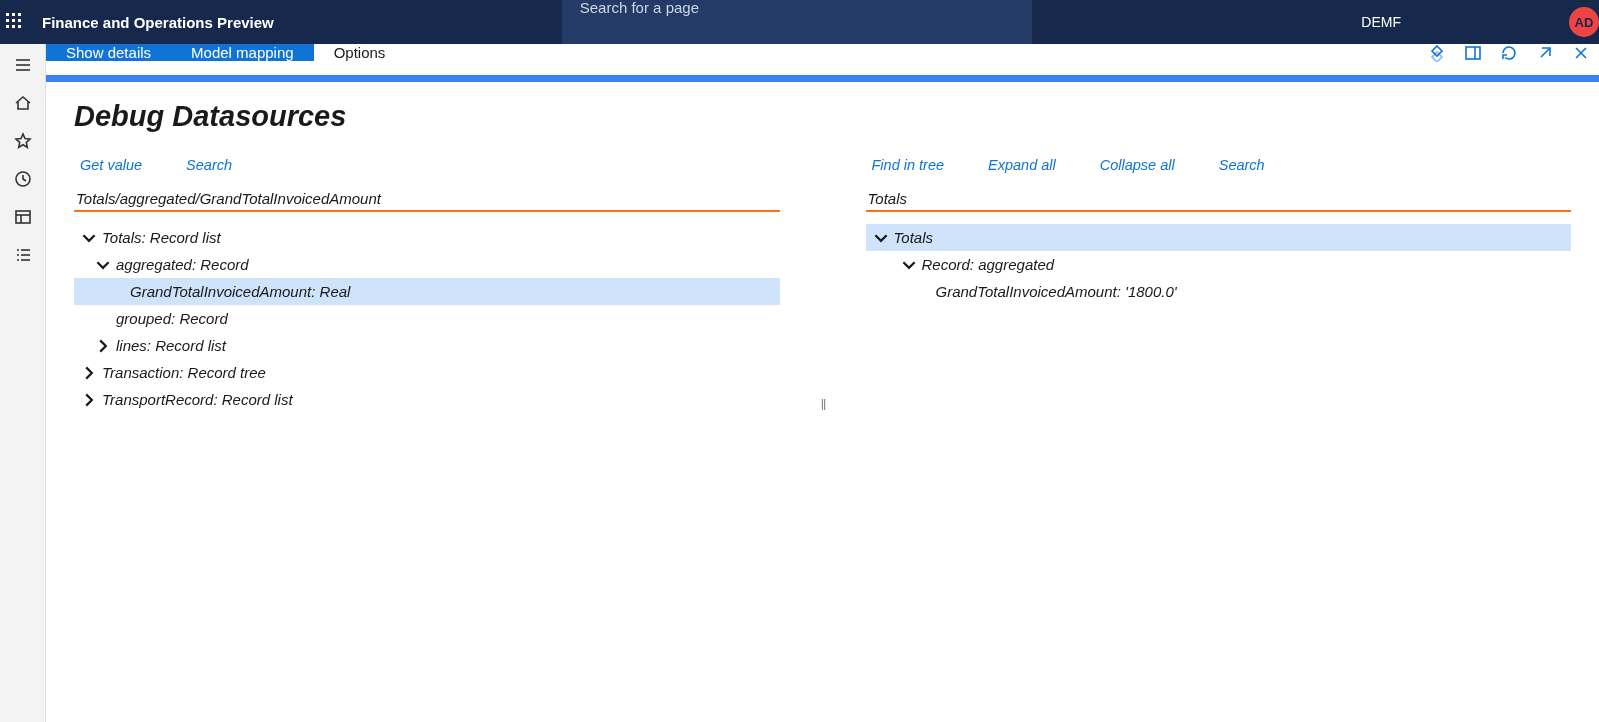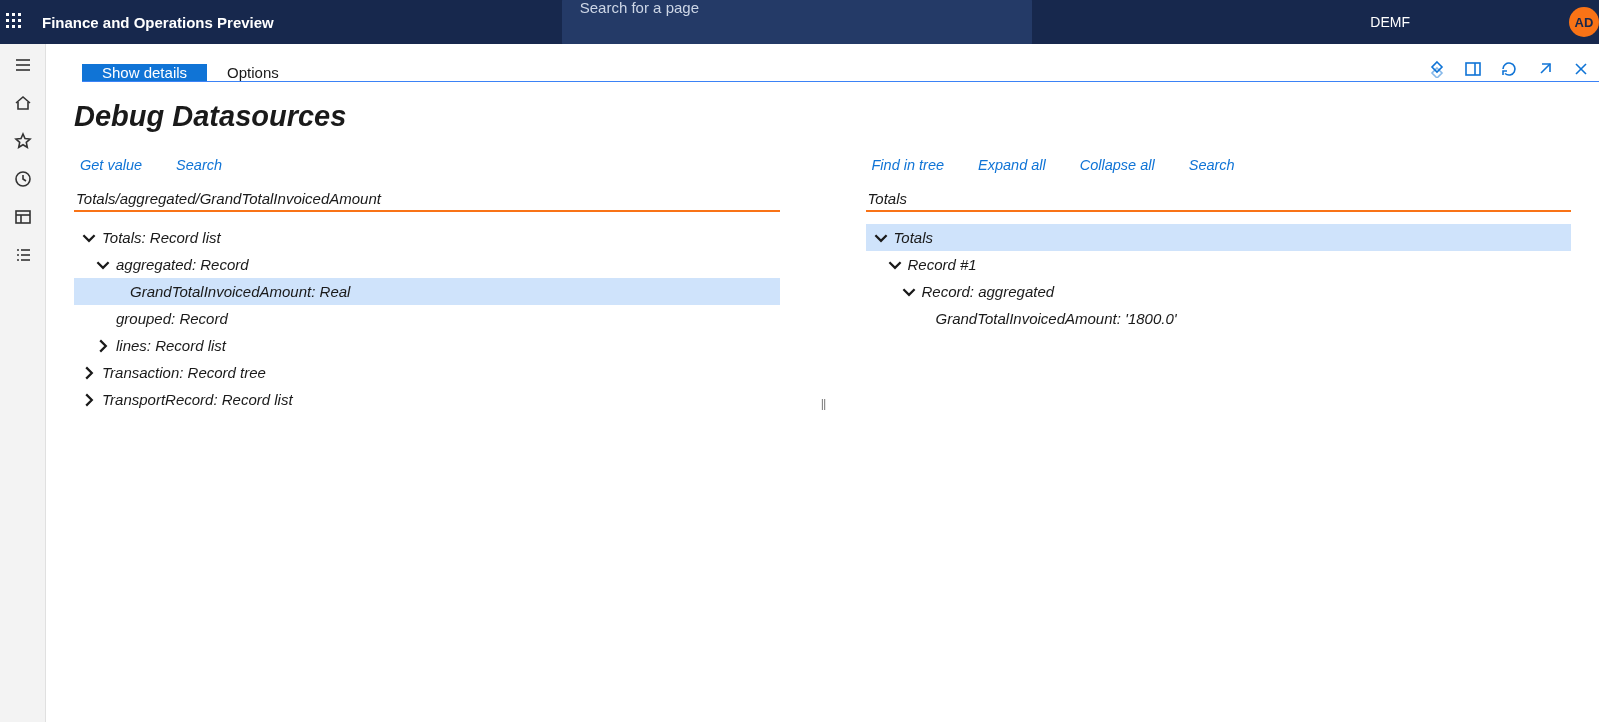--- a/index.html
+++ b/index.html
@@ -27,46 +27,45 @@
   font-size: 15px; flex: 1;
 }
 .topbar .searchbox input::placeholder { color: #cdd6e6; }
 .topbar .grow { flex: 1; }
 .topbar .company { font-size: 14px; margin-right: 6px; }
 .topbar .topicon {
   width: 32px; height: 32px; display: flex; align-items: center; justify-content: center;
   cursor: pointer;
 }
 .topbar .avatar {
-  width: 30px; height: 30px; border-radius: 50%; background: #f97316; color: #17284d;
+  width: 30px; height: 30px; border-radius: 50%; background: #ef4444; color: #17284d;
   display: flex; align-items: center; justify-content: center; font-weight: 600;
-  font-size: 13px; margin-left: 1px; cursor: pointer;
+  font-size: 13px; margin-left: 10px; cursor: pointer;
 }
 
 
 .row2 { display: flex; flex: 1; min-height: 0; }
 
 
 .leftrail {
   width: 46px; background: #f3f3f3; border-right: 1px solid #e0e0e0;
   display: flex; flex-direction: column; align-items: center; padding-top: 6px; gap: 6px;
   flex: 0 0 auto;
 }
 .leftrail .railbtn {
   width: 40px; height: 32px; display: flex; align-items: center; justify-content: center;
   cursor: pointer; color: #333;
 }
 .leftrail .railbtn svg { width: 18px; height: 18px; }
 
 .mainarea { flex: 1; display: flex; flex-direction: column; min-width: 0; background: #fff; }
 
 .cmdbar {
-  height: 38px; display: flex; align-items: flex-end; border-bottom: 1px solid #3b82f6;
+  height: 38px; display: flex; align-items: flex-start; border-bottom: 7px solid #3b82f6;
   background: #fff;
-  margin-left: 36px;
 }
 .cmdbar .tab {
   display: flex; align-items: center; padding: 0 20px; font-size: 15px; cursor: pointer;
   user-select: none;
 }
 .cmdbar .tab.blue { background: #1074d6; color: #fff; }
 .cmdbar .tab.plain { color: #1a1a1a; }
 .cmdbar .searchmini {
   display: flex; align-items: center; padding: 0 14px; color: #1074d6; cursor: pointer;
 }
@@ -78,21 +77,21 @@
 .cmdbar .cmdicon svg { width: 18px; height: 18px; }
 
 
 .page { padding: 18px 28px 28px 28px; flex: 1; overflow: auto; font-style: italic; }
 .pagetitle { font-size: 29px; font-weight: 600; margin-bottom: 24px; }
 
 .twopane { display: flex; gap: 40px; align-items: flex-start; }
 .pane { flex: 1; min-width: 0; }
 
 .pane-toolbar {
-  display: flex; align-items: center; gap: 28px; color: #1074d6;
+  display: flex; align-items: center; gap: 38px; color: #1074d6;
   font-size: 14.5px; margin-bottom: 14px; flex-wrap: wrap;
 }
 .pane-toolbar .tbitem { display: inline-flex; align-items: center; gap: 6px; cursor: pointer; }
 
 .pathbox {
   border-bottom: 2px solid #f97316; padding: 3px 2px; font-size: 15px;
   margin-bottom: 8px; color: #1a1a1a;
 }
 
 .tree { font-size: 15px; margin-top: 12px; }
@@ -231,20 +230,21 @@
             <line x1="7" y1="14" x2="16" y2="14"></line>
           </svg>
       </span>
     </div>
   </div>
 
   <div class="mainarea">
 
     <div class="cmdbar">
       <div class="tab blue">Show details</div>
+      <div class="tab blue">Model mapping</div>
       <div class="tab plain">Options</div>
       <div class="searchmini">
         <span>
           <svg viewBox="0 0 16 16">
               <circle cx="7" cy="7" r="5"></circle>
               <line x1="11" y1="11" x2="15" y2="15"></line>
             </svg>
         </span>
       </div>
       <div class="grow"></div>
@@ -432,29 +432,20 @@
               <div class="node sel">
                 <span class="ind" style="width: 4px;"></span>
                 <span class="caret">
                   <svg viewBox="0 0 10 10">
                     <path d="M1 3l4 4 4-4"></path>
                   </svg>
                 </span>
                 <span>Totals</span>
               </div>
               <div class="node">
-                <span class="ind" style="width: 18px;"></span>
-                <span class="caret">
-                  <svg viewBox="0 0 10 10">
-                    <path d="M1 3l4 4 4-4"></path>
-                  </svg>
-                </span>
-                <span>Record #1</span>
-              </div>
-              <div class="node">
                 <span class="ind" style="width: 32px;"></span>
                 <span class="caret">
                   <svg viewBox="0 0 10 10">
                     <path d="M1 3l4 4 4-4"></path>
                   </svg>
                 </span>
                 <span>Record: aggregated</span>
               </div>
               <div class="node nolabel">
                 <span class="ind" style="width: 46px;"></span>

